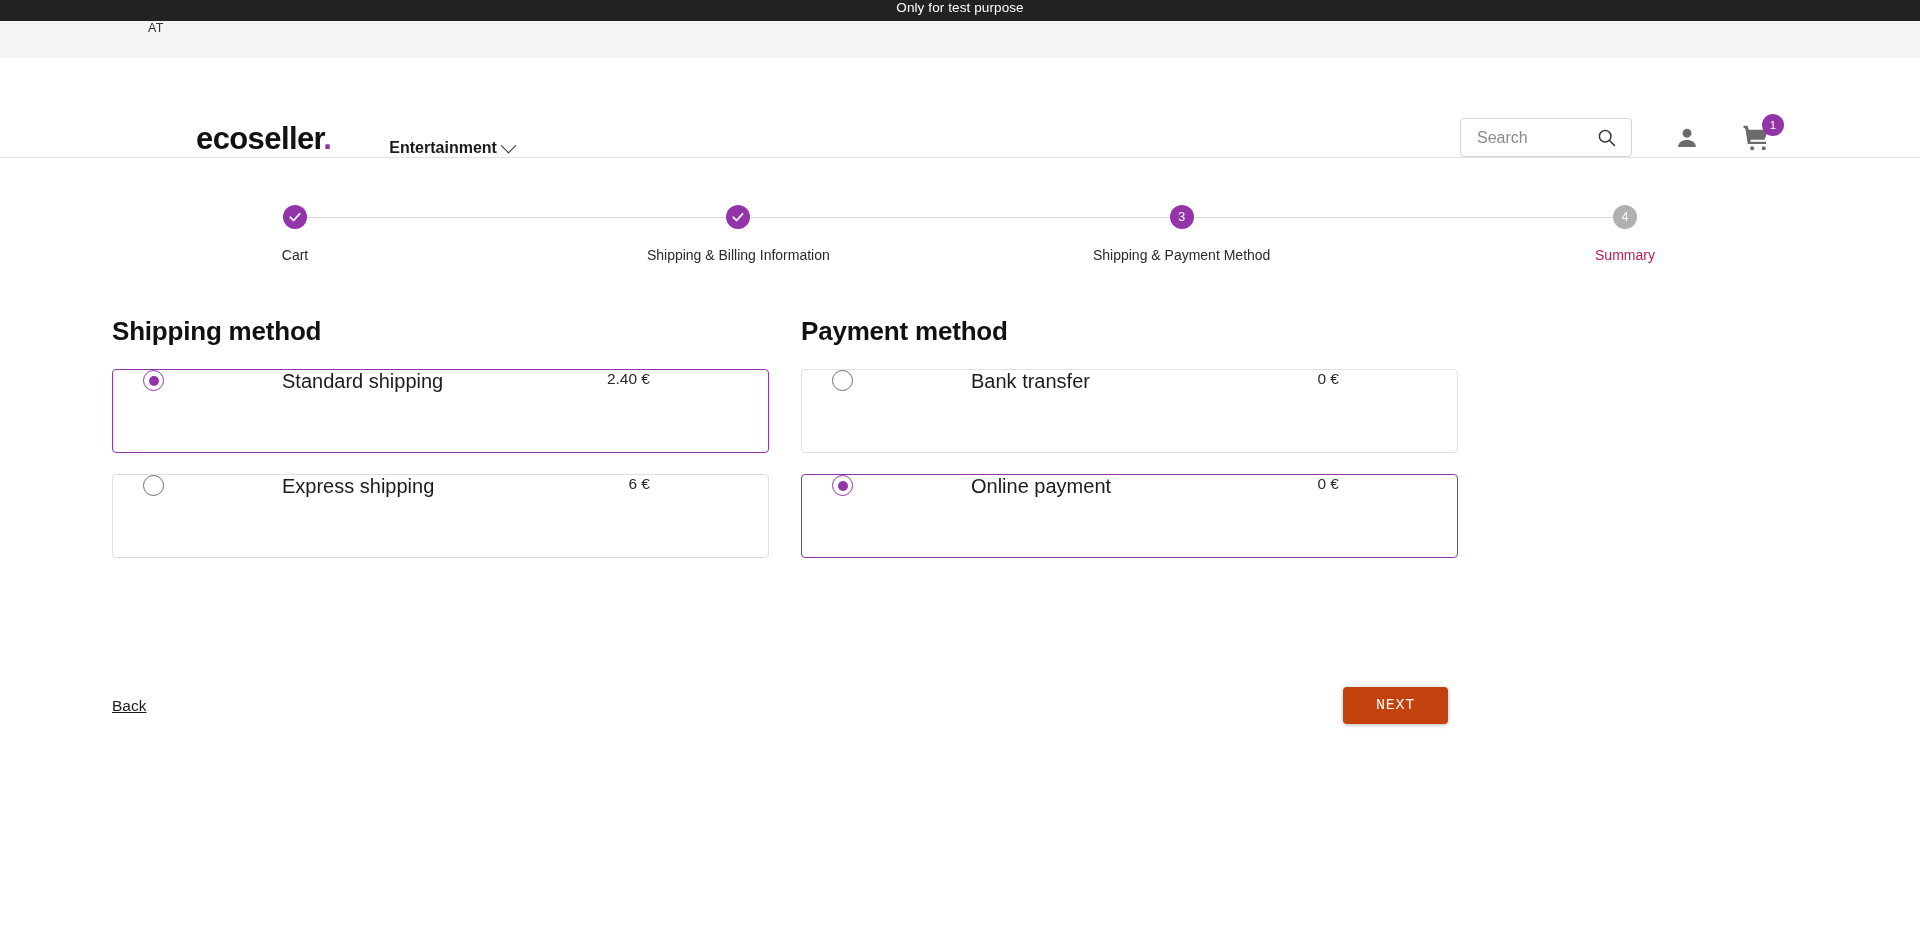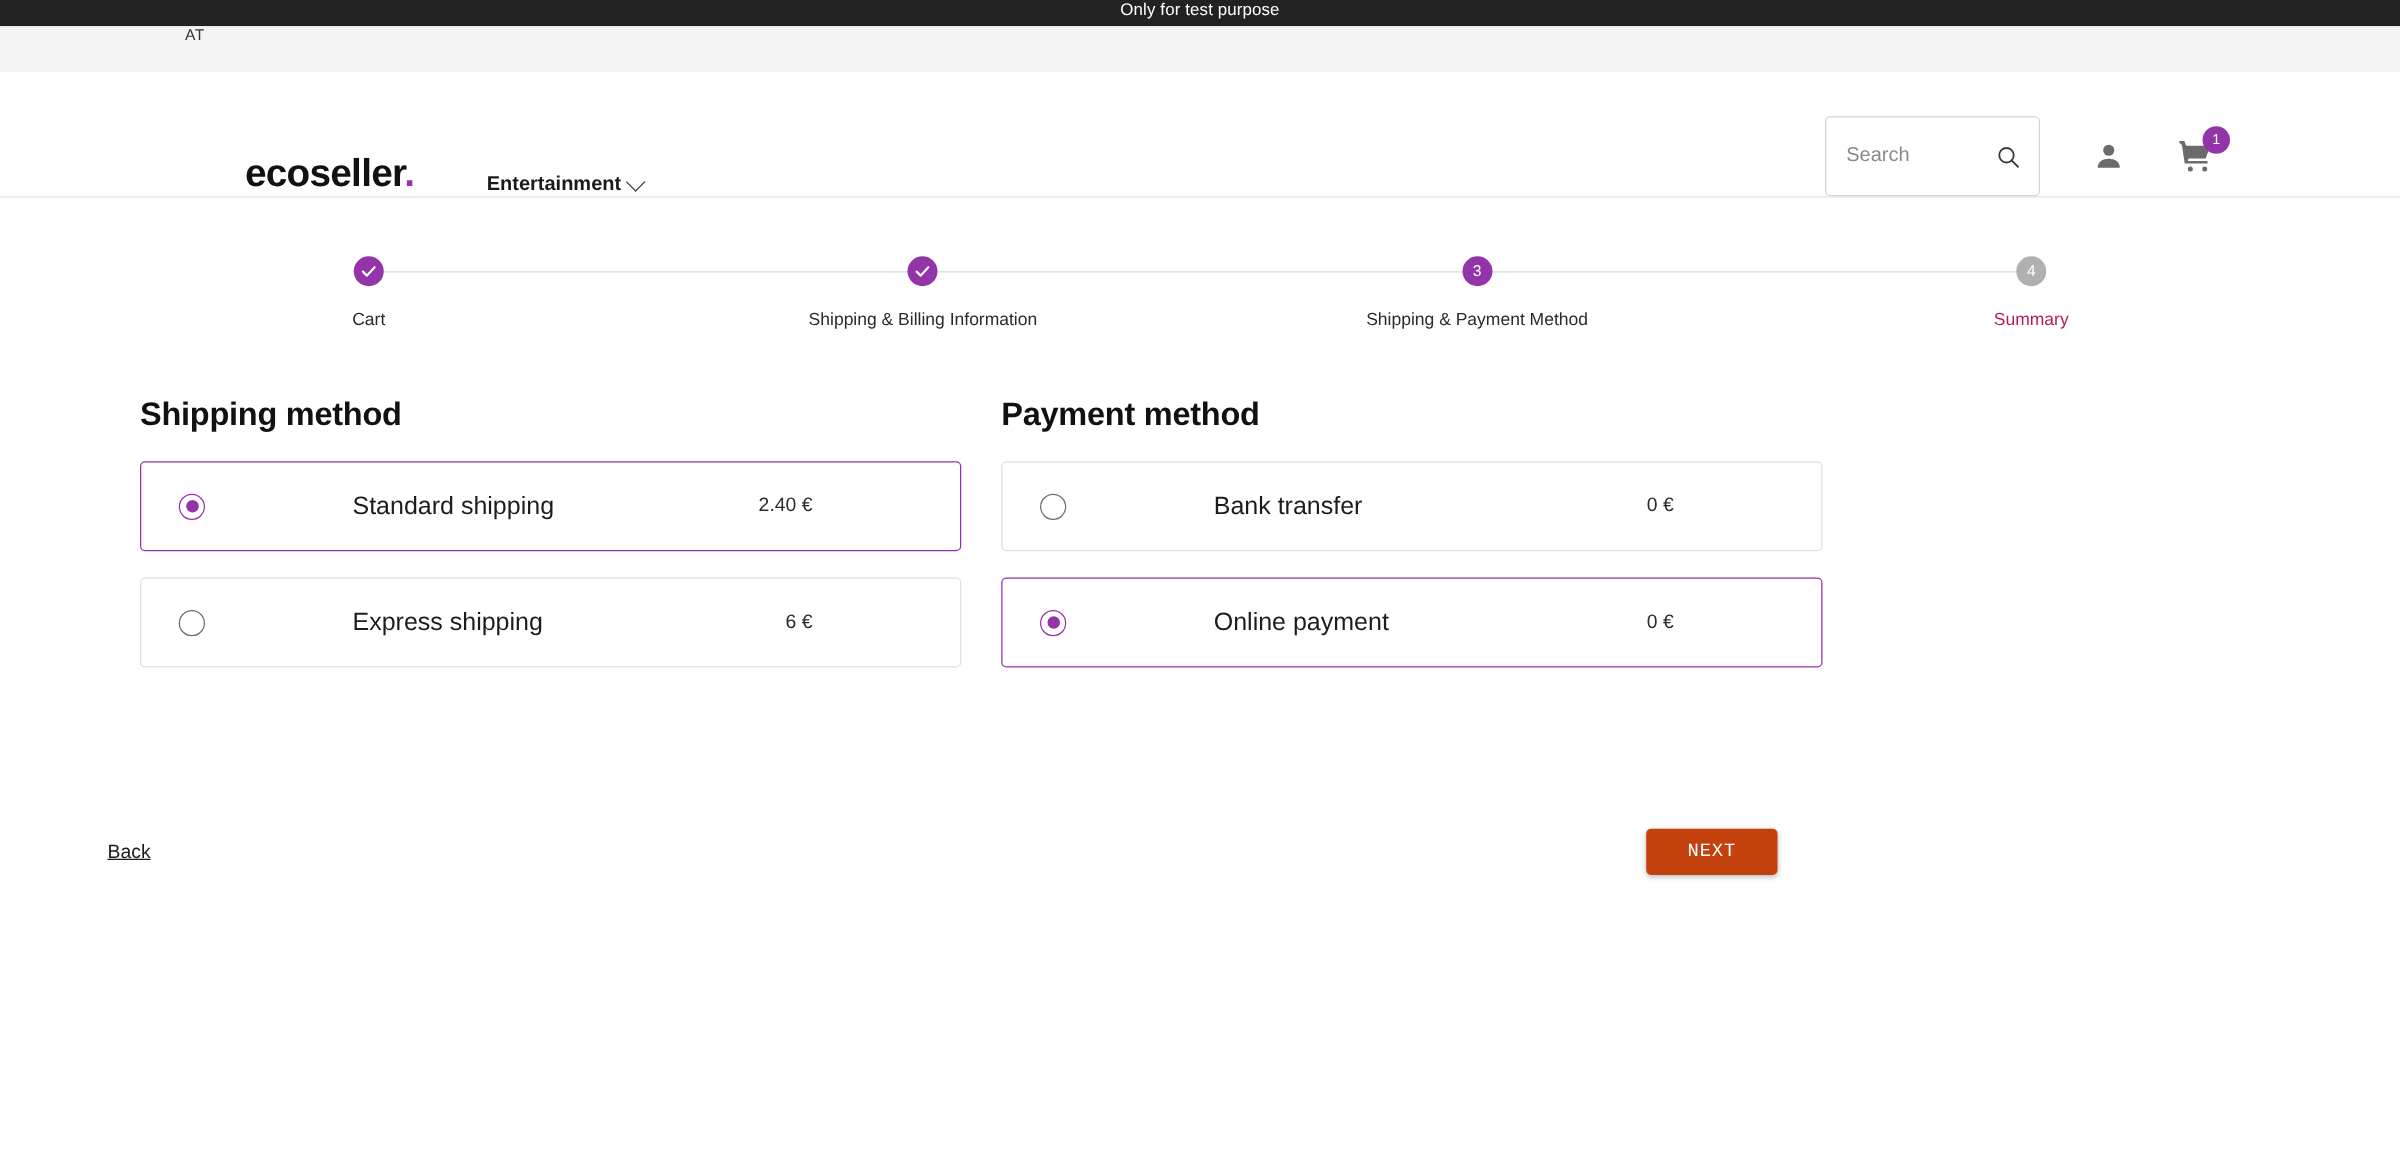--- a/index.html
+++ b/index.html
@@ -74,21 +74,21 @@
 
   .header-right {
     margin-left: auto;
     display: flex;
     align-items: center;
     gap: 42px;
   }
 
   .search-box {
     width: 172px;
-    height: 64px;
+    height: 39px;
     border: 1px solid #d4d4d4;
     border-radius: 4px;
     display: flex;
     align-items: center;
     padding: 0 14px 0 16px;
     background: #fff;
   }
   .search-box input {
     flex: 1;
     border: none;
@@ -168,26 +168,26 @@
   .column { width: 657px; }
   .column-title {
     font-size: 26px;
     font-weight: 700;
     color: #111;
     margin-bottom: 22px;
     letter-spacing: -.2px;
   }
 
   .option-card {
-    height: 72px;
+    height: 84px;
     border: 1px solid #e0e0e0;
     border-radius: 4px;
     background: #fff;
     display: flex;
-    align-items: center;
+    align-items: flex-start;
     padding: 0 30px 0 30px;
     margin-bottom: 21px;
     cursor: pointer;
     position: relative;
   }
   .option-card.selected { border: 1.6px solid #9334a8; }
 
   .radio {
     width: 21px; height: 21px;
     border-radius: 50%;
@@ -215,21 +215,21 @@
   .option-price {
     margin-left: auto;
     margin-right: 88px;
     font-size: 15.5px;
     color: #2a2a2a;
     white-space: nowrap;
   }
 
   
   .actions {
-    padding: 0 86px;
+    padding: 0 112px;
     margin-top: 108px;
     display: flex;
     align-items: flex-end;
   }
   .back-link {
     font-size: 15.5px;
     color: #1a1a1a;
     text-decoration: underline;
     cursor: pointer;
   }

